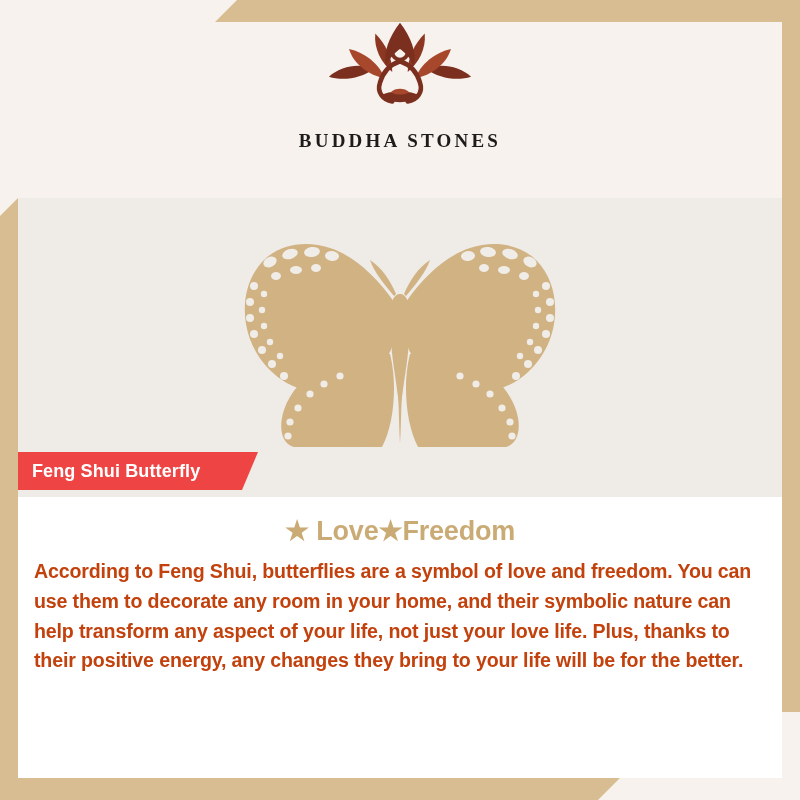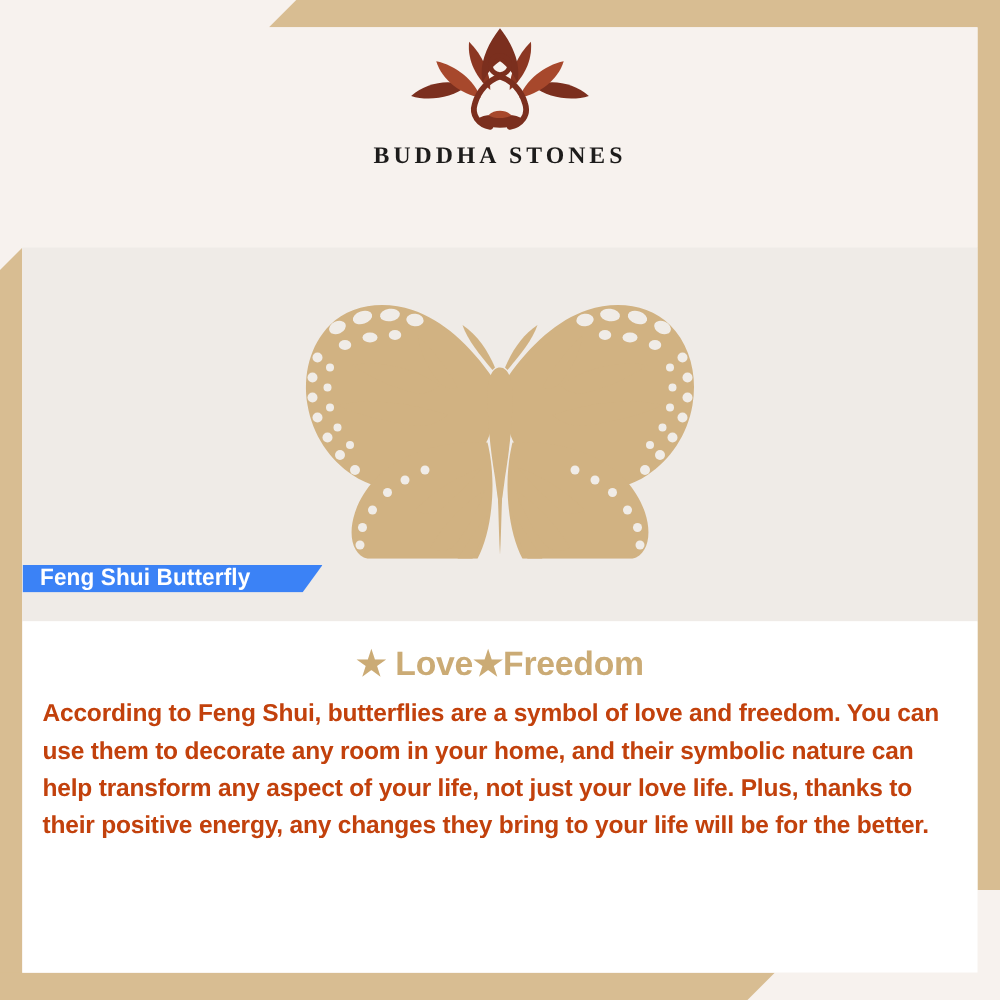--- a/index.html
+++ b/index.html
@@ -59,21 +59,21 @@
 
   
   .logo-wrap {
     position: absolute;
     left: 0; top: 18px; width: 800px;
     display: flex; flex-direction: column;
     align-items: center; justify-content: flex-start;
   }
   .logo-mark { width: 170px; height: 92px; display: block; }
   .logo-word {
-    margin-top: 4px;
+    margin-top: 20px;
     font-family: "Liberation Serif", serif;
     font-size: 19px;
     font-weight: 700;
     letter-spacing: 3.2px;
     color: #1d1c1b;
     white-space: nowrap;
   }
 
   
   .title-banner {
@@ -94,22 +94,22 @@
   
   .butterfly-wrap {
     position: absolute;
     left: 218px; top: 232px; width: 364px; height: 215px;
   }
   .butterfly-wrap svg { width: 100%; height: 100%; display: block; }
 
   
   .ribbon {
     position: absolute;
-    left: 18px; top: 452px; width: 240px; height: 22px;
-    background: #3b82f6;
+    left: 18px; top: 452px; width: 240px; height: 38px;
+    background: #ef4444;
     clip-path: polygon(0 0, 100% 0, calc(100% - 16px) 100%, 0 100%);
     display: flex; align-items: center;
   }
   .ribbon-text {
     margin-left: 14px;
     font-size: 19px;
     font-weight: 700;
     color: #ffffff;
     letter-spacing: 0.1px;
     transform: scaleX(0.95);

